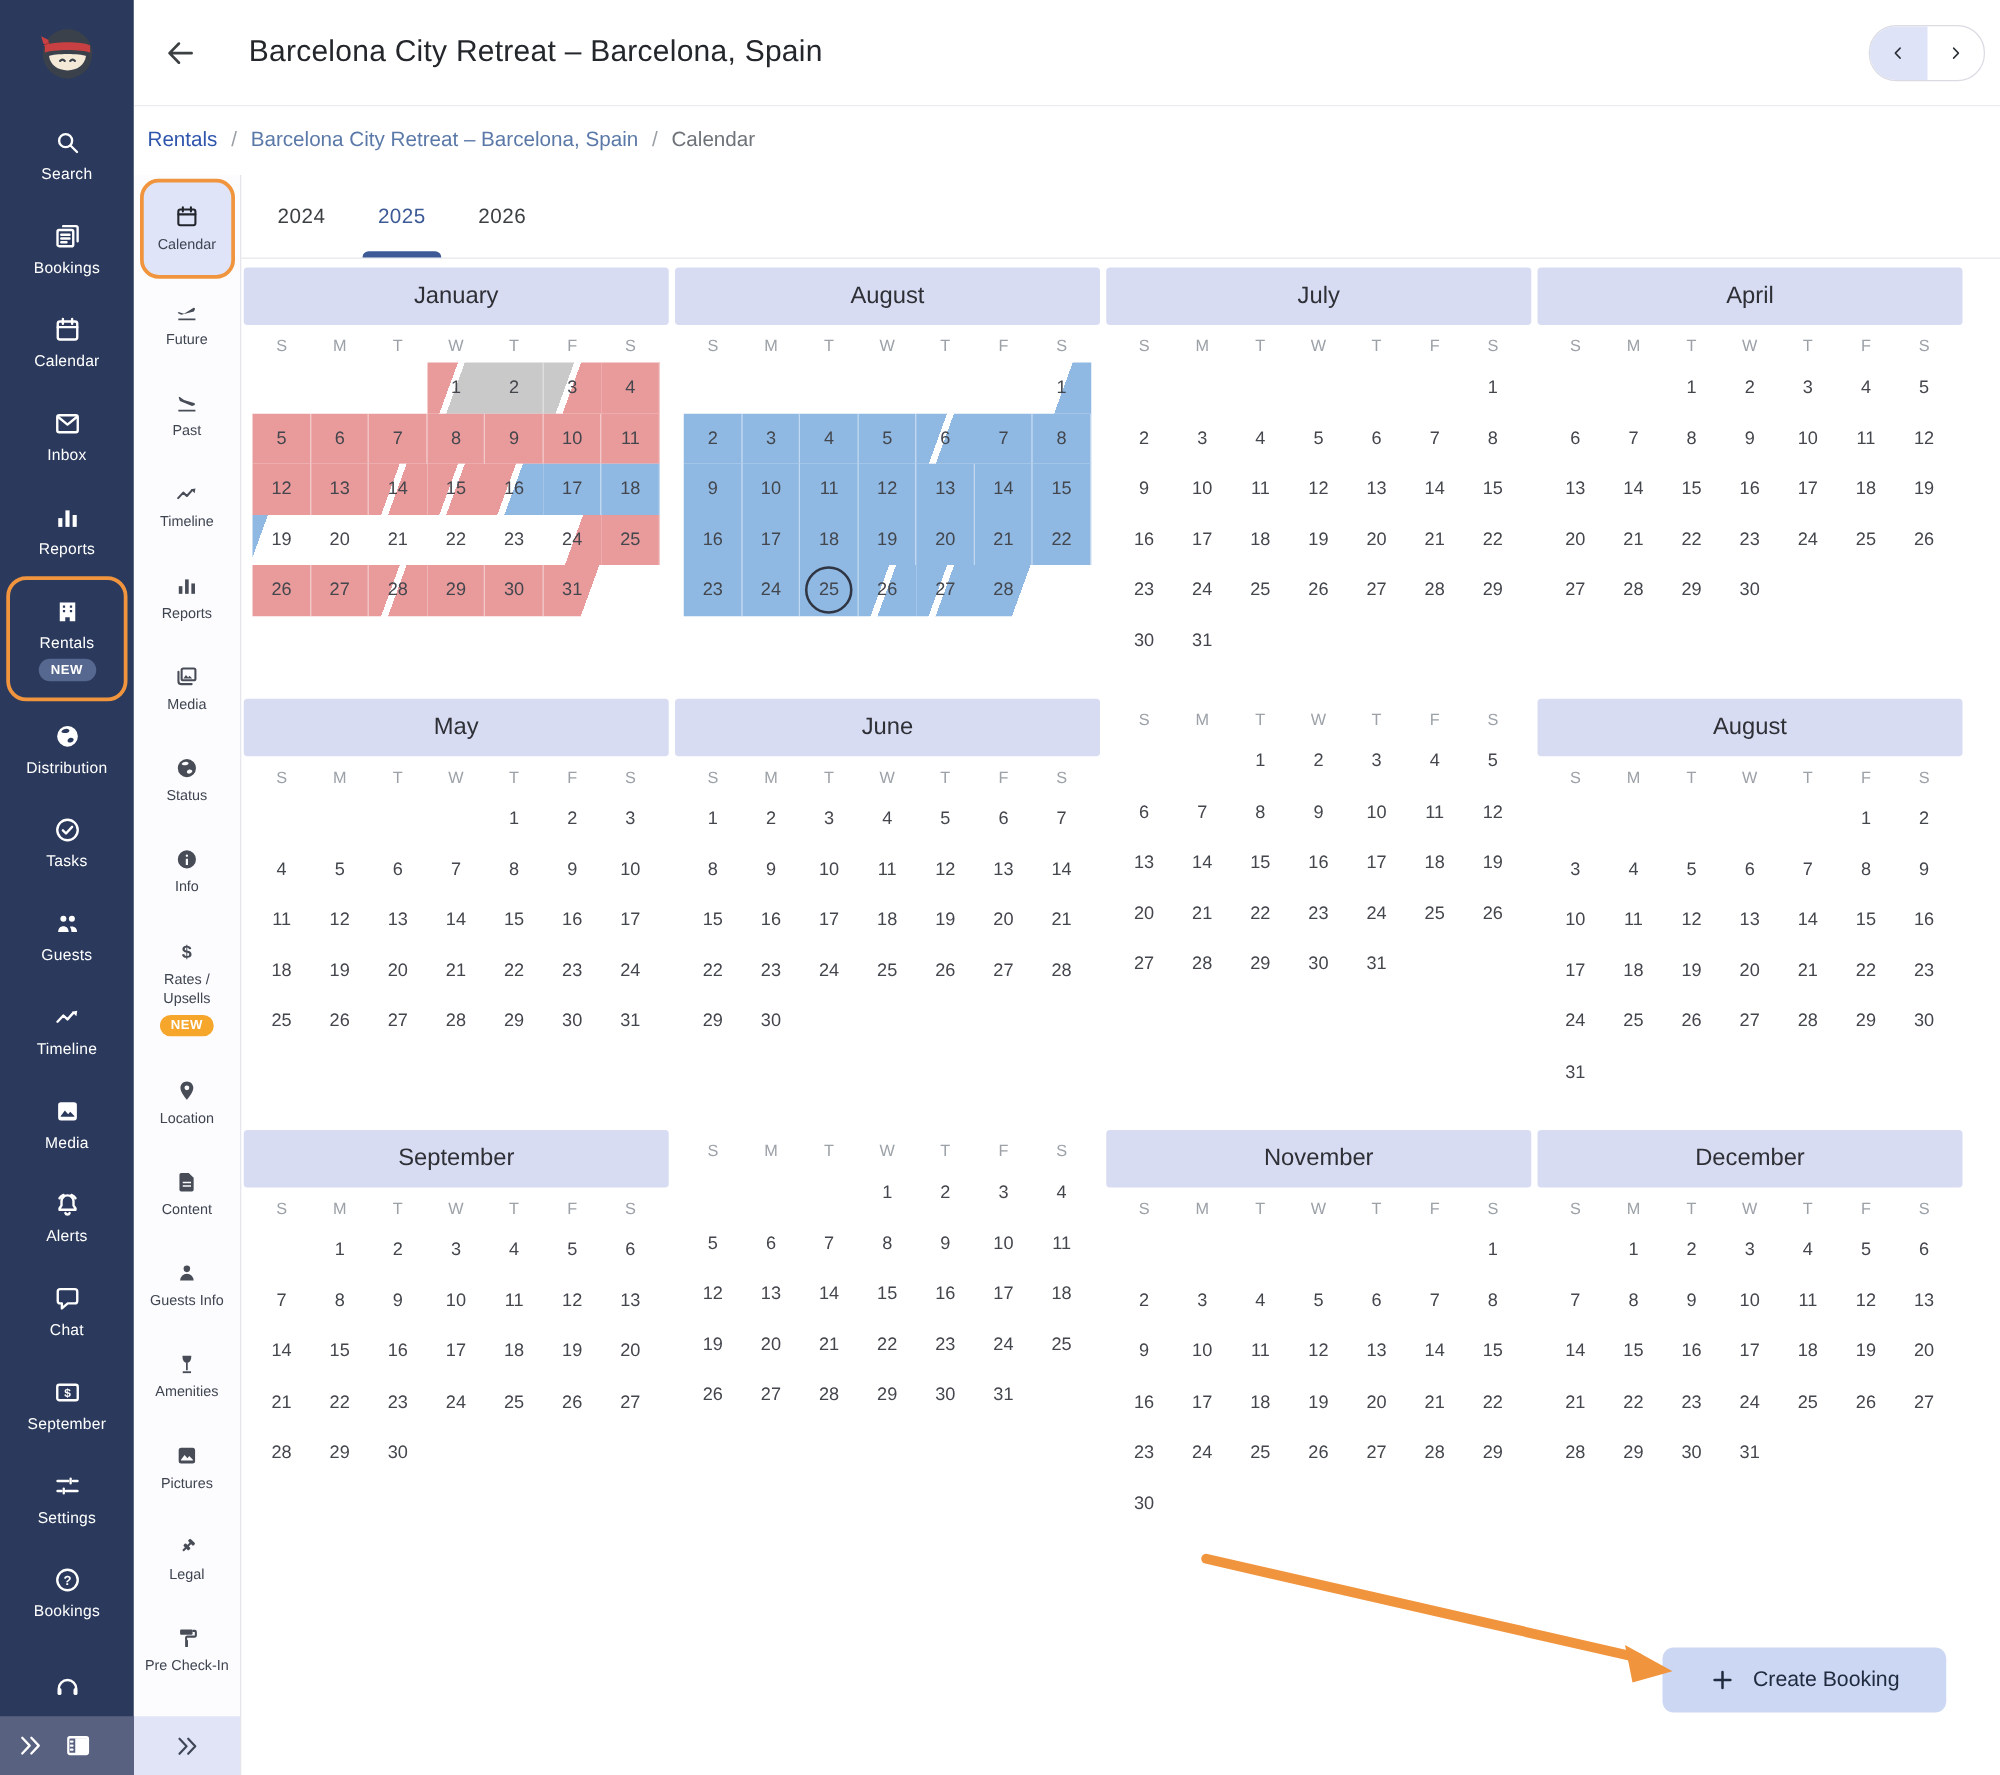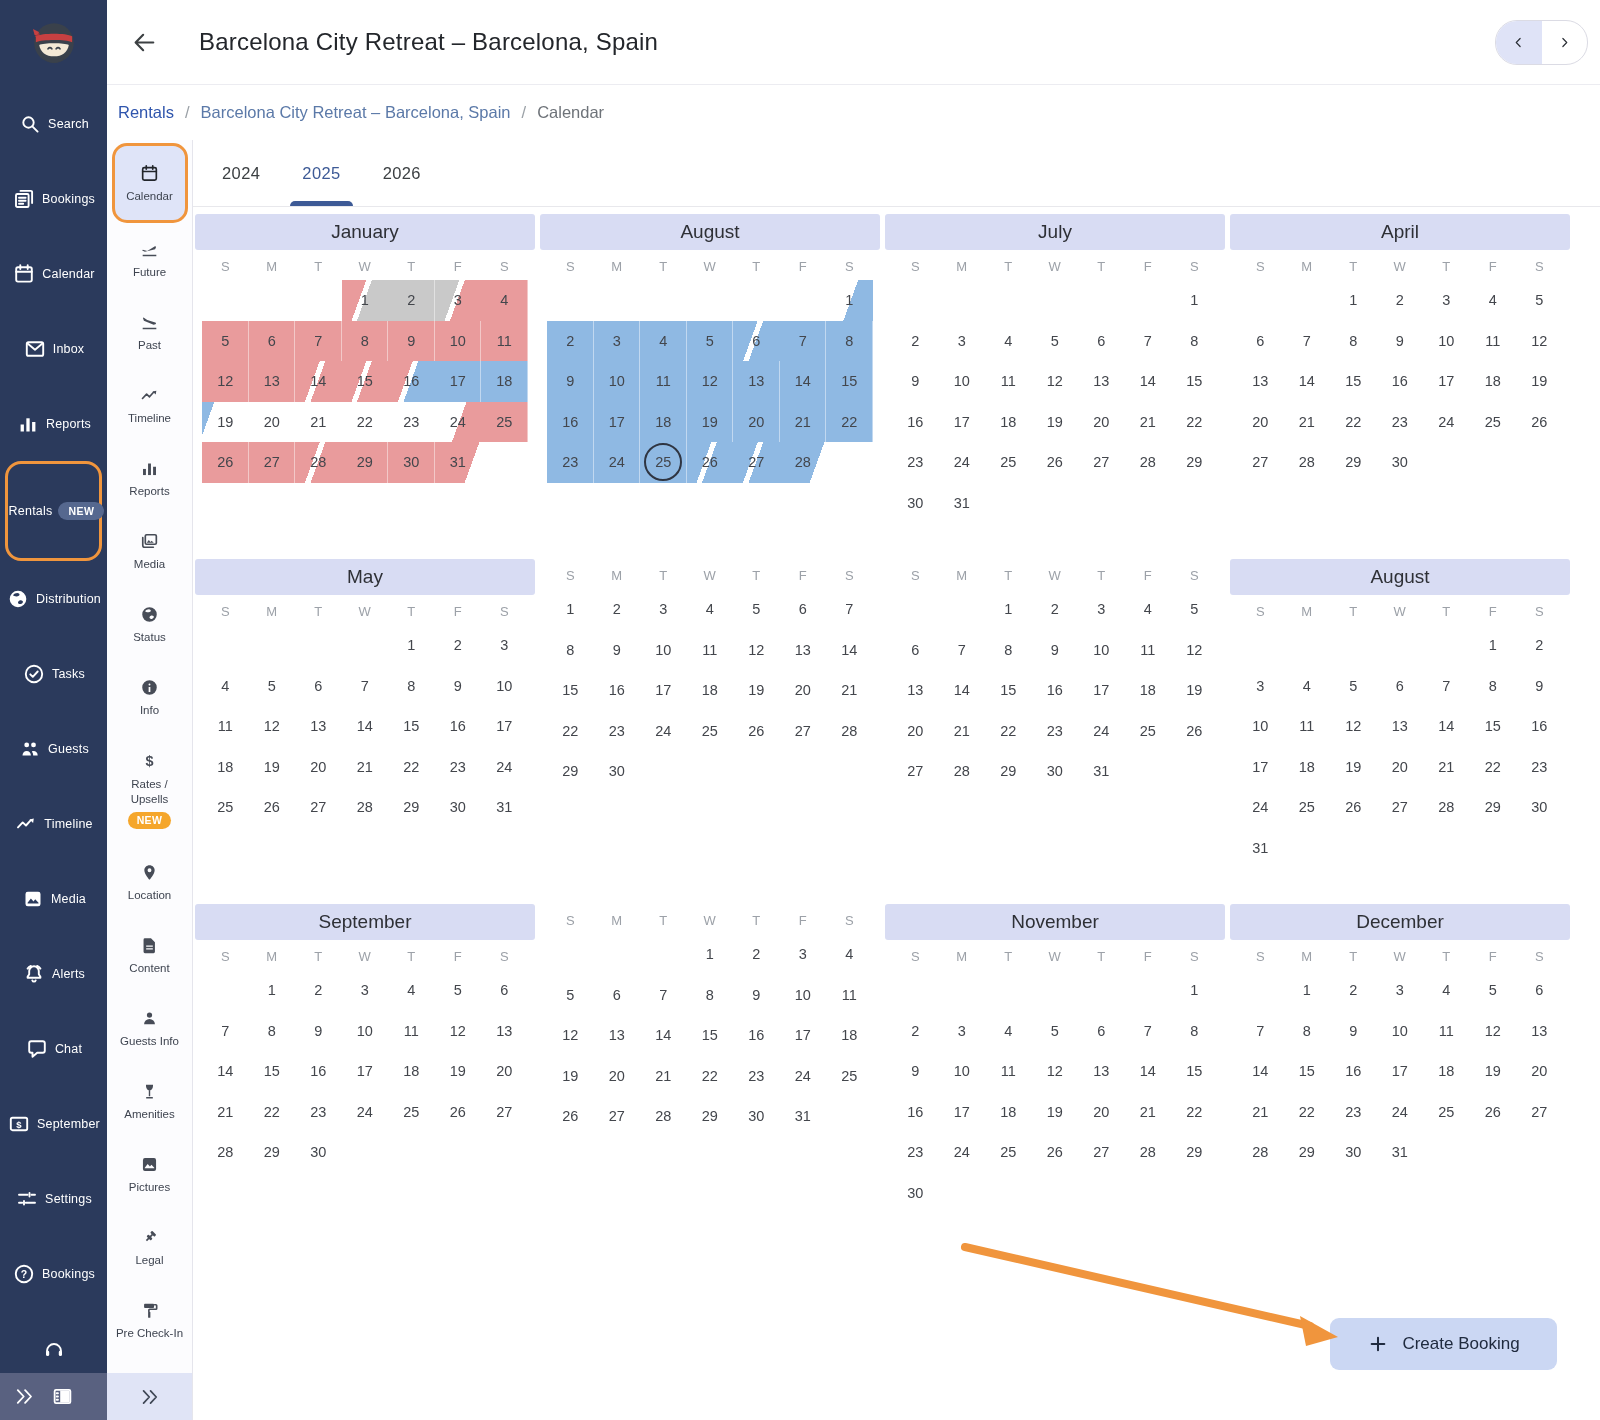--- a/index.html
+++ b/index.html
@@ -5,21 +5,21 @@
   html,body{margin:0;padding:0;background:#fff;}
   .screen{position:relative;width:1600px;height:1420px;overflow:hidden;background:#fff;
           font-family:"Liberation Sans",sans-serif;-webkit-font-smoothing:antialiased;}
   svg.ic{display:block}
   .s{fill:none;stroke:currentColor;stroke-width:1.9;stroke-linecap:round;stroke-linejoin:round}
   .f{fill:currentColor}
 
   
   .psb{position:absolute;left:0;top:0;bottom:0;width:107px;background:#2B3A5C;color:#fff;z-index:5}
   .p-logo{height:86px;display:flex;align-items:center;justify-content:center}
-  .p-item{display:flex;flex-direction:row;align-items:center;justify-content:center;gap:6px;
+  .p-item{display:flex;flex-direction:column;align-items:center;justify-content:center;gap:6px;
           height:75px;cursor:pointer;box-sizing:border-box}
   .p-item .ic{width:24px;height:24px;color:#fff}
   .p-label{font-size:12.5px;color:#fff;letter-spacing:.2px}
   .p-badge{background:#56688F;color:#fff;font-size:10.5px;font-weight:700;padding:3px 10px;
            border-radius:11px;letter-spacing:.5px}
   .p-item.ring{height:100px;margin:0 5px;border:3.5px solid #F0953D;border-radius:16px}
   .p-foot{position:absolute;bottom:0;left:0;width:107px;height:47px;background:#596180;
           display:flex;align-items:center;gap:15px;padding-left:13px;box-sizing:border-box;z-index:6}
   .p-foot .ic{width:23px;height:23px;color:#fff;cursor:pointer}
 
@@ -62,21 +62,21 @@
   
   .main{position:absolute;left:193px;top:140px;right:0;bottom:0;background:#fff}
   .tabs{height:66px;border-bottom:1px solid #E8E8EC;display:flex;align-items:center;padding-left:8px}
   .tab{padding:0 21px;height:100%;display:flex;align-items:center;font-size:16.5px;color:#3C4043;
        letter-spacing:.4px;cursor:pointer;position:relative}
   .tab.active{color:#3D5A96}
   .tab.active::after{content:"";position:absolute;left:9px;right:9px;bottom:0;height:5px;
        background:#3D5A96;border-radius:5px 5px 0 0}
   .months{display:grid;grid-template-columns:repeat(4,340px);grid-auto-rows:316px;
           column-gap:5px;row-gap:29px;padding:7px 0 0 2px}
-  .mhead{height:36px;background:#D8DCF3;border-radius:3px;display:flex;align-items:center;
+  .mhead{height:46px;background:#D8DCF3;border-radius:3px;display:flex;align-items:center;
          justify-content:center;font-size:19px;color:#2E3036}
   .wdays{display:grid;grid-template-columns:repeat(7,46.5px);height:28px;align-items:center;
          padding-left:7px;margin-top:2px}
   .wd{text-align:center;color:#9CA1A8;font-size:13px}
   .dgrid{display:grid;grid-template-columns:repeat(7,46.5px);grid-auto-rows:40.5px;padding-left:7px}
   .day{position:relative;display:flex;align-items:center;justify-content:center;font-size:14.5px;
        color:#43464C;cursor:pointer}
   .day.blank{cursor:default}
   .day.pf{box-shadow:inset -1px 0 0 rgba(255,255,255,.45)}
   .today-ring{position:absolute;width:38px;height:38px;border:2px solid #2F3542;border-radius:50%;
@@ -945,20 +945,21 @@
             </div>
             <div class="day">
               <span>30</span>
             </div>
             <div class="day">
               <span>31</span>
             </div>
           </div>
         </div>
         <div class="month">
+          <div class="mhead">June</div>
           <div class="wdays">
             <span class="wd">S</span>
             <span class="wd">M</span>
             <span class="wd">T</span>
             <span class="wd">W</span>
             <span class="wd">T</span>
             <span class="wd">F</span>
             <span class="wd">S</span>
           </div>
           <div class="dgrid">

